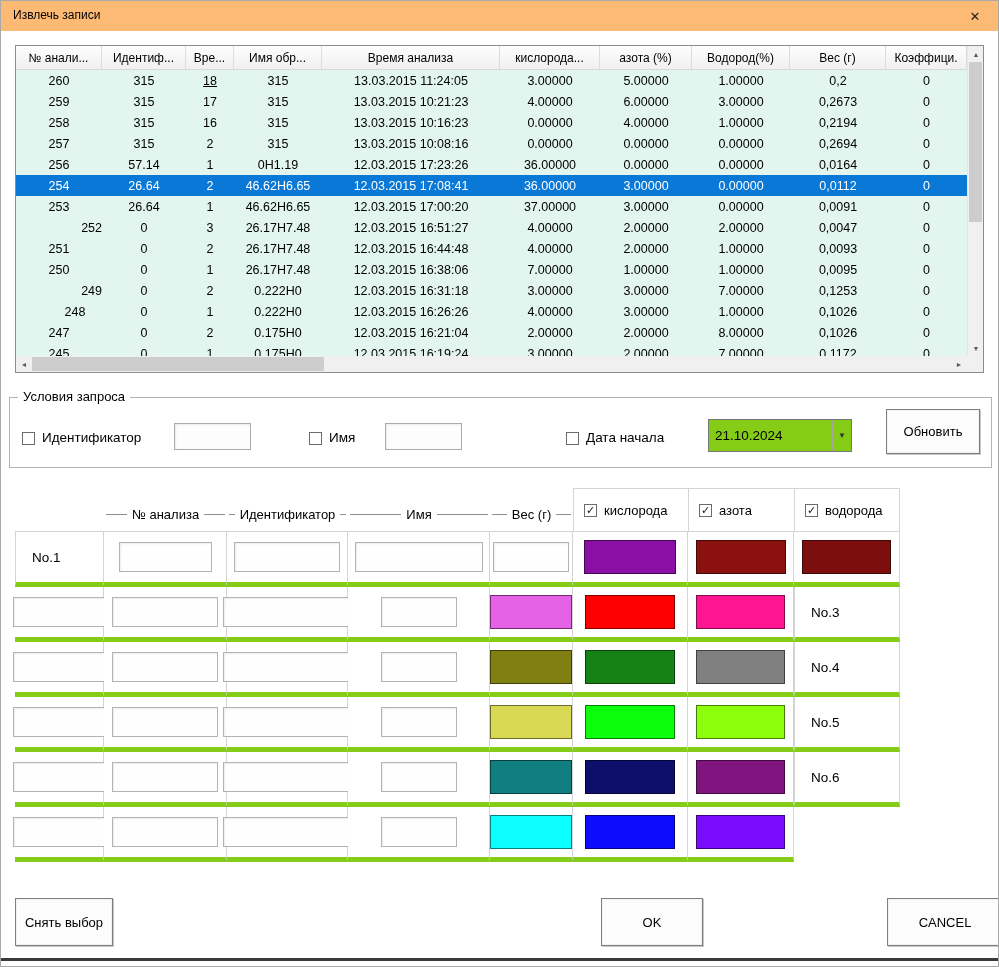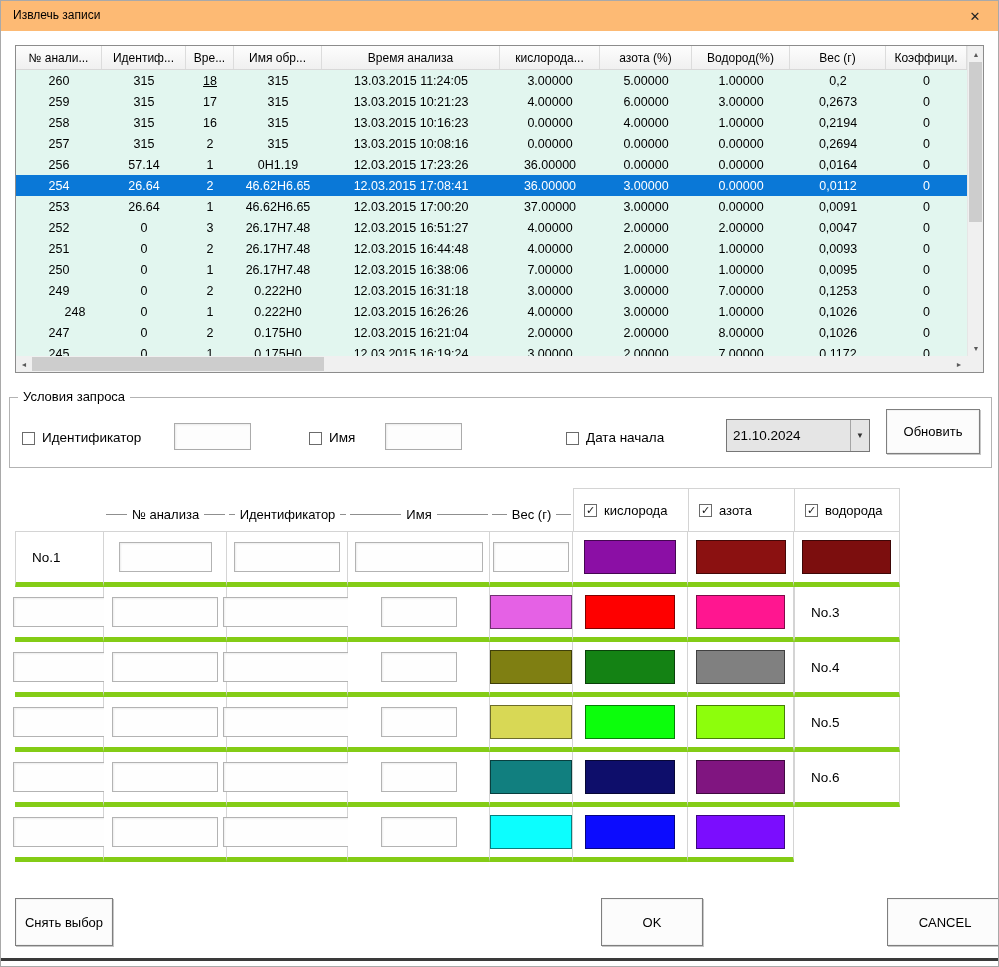--- a/index.html
+++ b/index.html
@@ -53,22 +53,22 @@
               font-size:11px; line-height:1; color:#111; flex:none; cursor:pointer; }
   .q-cb { position:absolute; }
   .q-label { position:absolute; font-size:13.5px; }
   .q-input { position:absolute; height:27px; border:1px solid #ABABAB; background:#FDFDFD;
              box-shadow:inset 1px 1px 2px rgba(0,0,0,0.08); font:inherit; padding:0 4px; }
   .cb1 { left:12px; top:34px; }   .lb1 { left:32px;  top:32px; }
   .in1 { left:164px; top:25px; width:77px; }
   .cb2 { left:299px; top:34px; }  .lb2 { left:319px; top:32px; }
   .in2 { left:375px; top:25px; width:77px; }
   .cb3 { left:556px; top:34px; }  .lb3 { left:576px; top:32px; }
-  .date-combo { position:absolute; left:716px; top:21px; width:144px; height:33px;
-                border:1px solid #767676; background:#e5e5e5; display:flex; align-items:stretch; cursor:pointer; }
+  .date-combo { position:absolute; left:698px; top:21px; width:144px; height:33px;
+                border:1px solid #767676; background:#84cc16; display:flex; align-items:stretch; cursor:pointer; }
   .date-value { flex:1; display:flex; align-items:center; padding-left:6px; font-size:13.5px; }
   .date-arrow { width:19px; border-left:1px solid #A5A5A5; display:flex; align-items:center;
                 justify-content:center; font-size:8px; color:#333; }
 
   .btn { background:#FCFCFC; border:1px solid #7F7F7F; box-shadow:1px 1px 0 #C6C6C6, inset 0 0 0 1px #F2F2F2;
          font-family:"Liberation Sans", sans-serif; font-size:13px; color:#000; cursor:pointer; }
   .refresh-btn { position:absolute; left:876px; top:11px; width:94px; height:45px; }
 
   
   .selgrid { position:absolute; left:14px; top:487px; display:grid;
@@ -200,21 +200,21 @@
           <div class="td" style="width: 48px;">1</div>
           <div class="td" style="width: 88px;">46.62H6.65</div>
           <div class="td" style="width: 178px;">12.03.2015 17:00:20</div>
           <div class="td" style="width: 100px;">37.00000</div>
           <div class="td" style="width: 92px;">3.00000</div>
           <div class="td" style="width: 98px;">0.00000</div>
           <div class="td" style="width: 96px;">0,0091</div>
           <div class="td" style="width: 81px;">0</div>
         </div>
         <div class="tr">
-          <div class="td" style="width: 86px;">252</div>
+          <div class="td" style="width: 86px; text-align: right;">252</div>
           <div class="td" style="width: 84px;">0</div>
           <div class="td" style="width: 48px;">3</div>
           <div class="td" style="width: 88px;">26.17H7.48</div>
           <div class="td" style="width: 178px;">12.03.2015 16:51:27</div>
           <div class="td" style="width: 100px;">4.00000</div>
           <div class="td" style="width: 92px;">2.00000</div>
           <div class="td" style="width: 98px;">2.00000</div>
           <div class="td" style="width: 96px;">0,0047</div>
           <div class="td" style="width: 81px;">0</div>
         </div>
@@ -236,21 +236,21 @@
           <div class="td" style="width: 48px;">1</div>
           <div class="td" style="width: 88px;">26.17H7.48</div>
           <div class="td" style="width: 178px;">12.03.2015 16:38:06</div>
           <div class="td" style="width: 100px;">7.00000</div>
           <div class="td" style="width: 92px;">1.00000</div>
           <div class="td" style="width: 98px;">1.00000</div>
           <div class="td" style="width: 96px;">0,0095</div>
           <div class="td" style="width: 81px;">0</div>
         </div>
         <div class="tr">
-          <div class="td" style="width: 86px;">249</div>
+          <div class="td" style="width: 86px; text-align: right;">249</div>
           <div class="td" style="width: 84px;">0</div>
           <div class="td" style="width: 48px;">2</div>
           <div class="td" style="width: 88px;">0.222H0</div>
           <div class="td" style="width: 178px;">12.03.2015 16:31:18</div>
           <div class="td" style="width: 100px;">3.00000</div>
           <div class="td" style="width: 92px;">3.00000</div>
           <div class="td" style="width: 98px;">7.00000</div>
           <div class="td" style="width: 96px;">0,1253</div>
           <div class="td" style="width: 81px;">0</div>
         </div>

